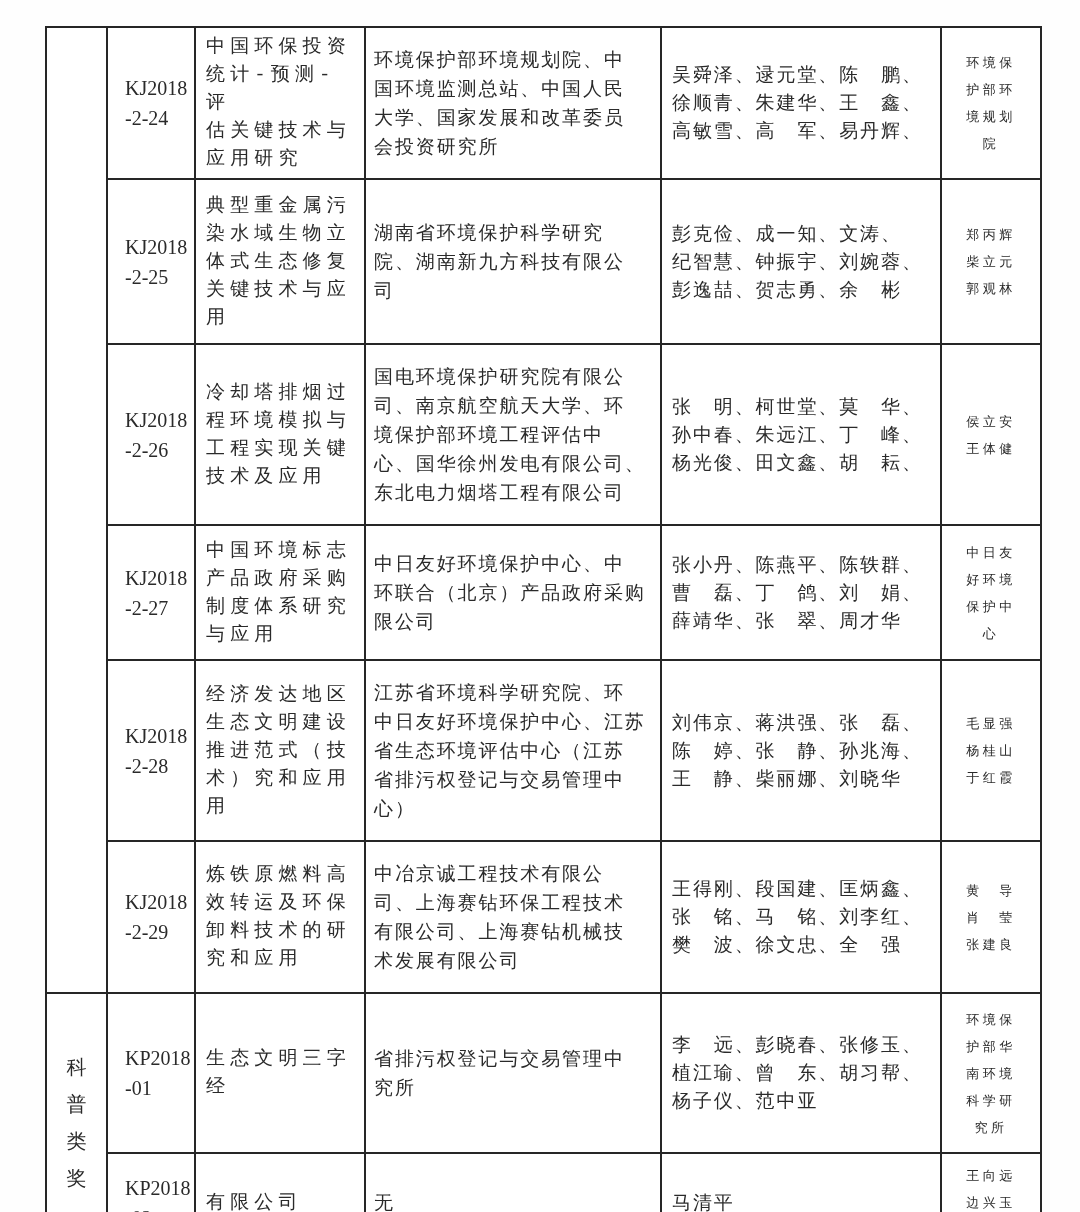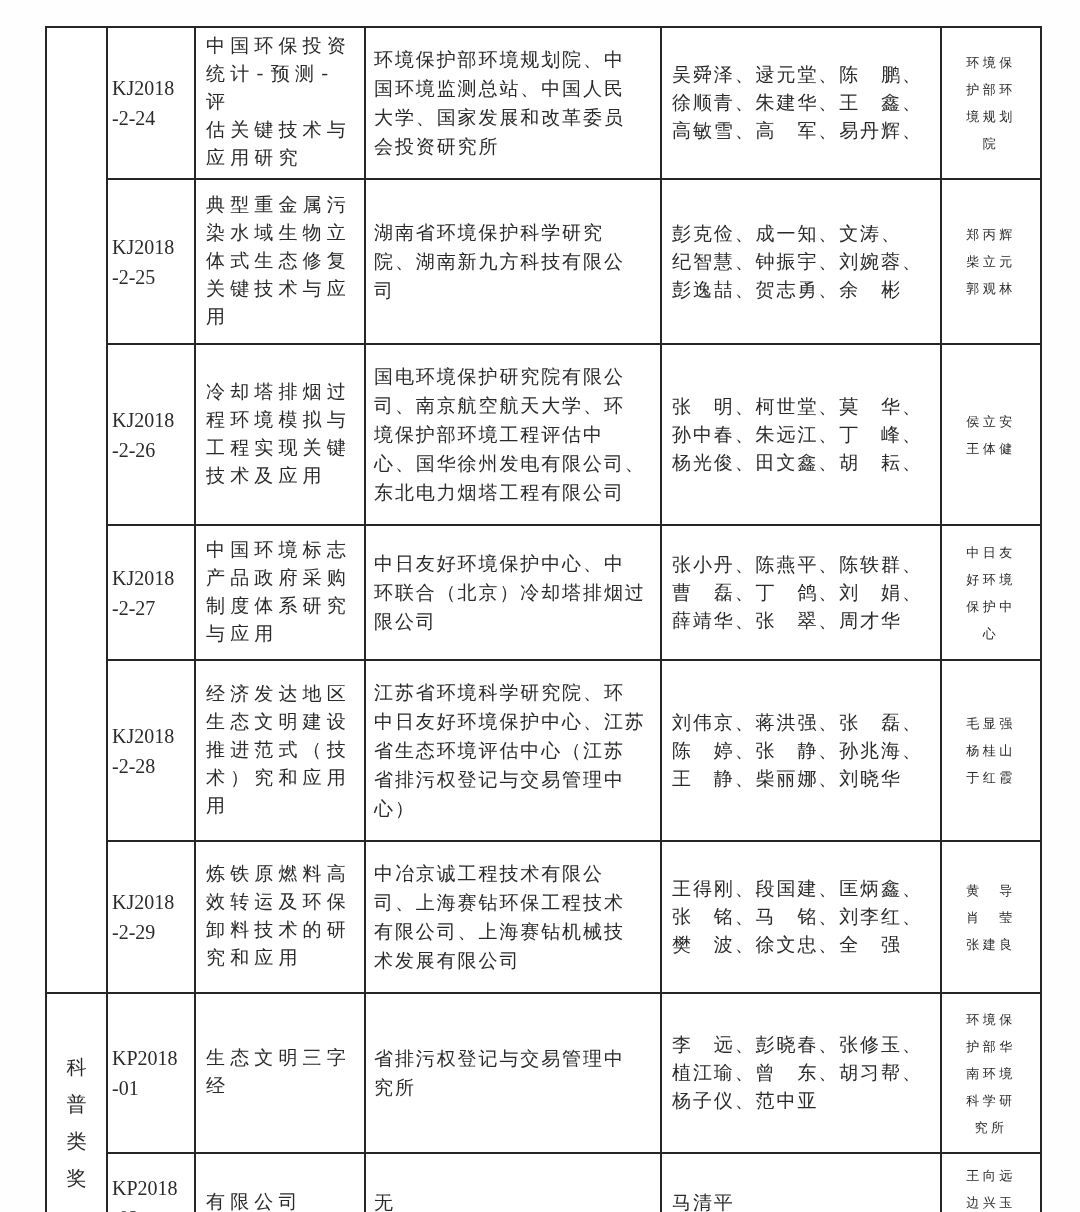--- a/index.html
+++ b/index.html
@@ -35,21 +35,21 @@
   tr.rh8{height:99px}
 
   td.cat{text-align:center;padding:0 2px;}
   .cat-label{
     display:inline-block;
     font-size:20px;line-height:37px;
     white-space:pre-line;
   }
   td.code{
     font-size:20px;line-height:30px;
-    padding:4px 4px 4px 4px;
+    padding:4px 4px 4px 17px;
     white-space:pre-line;
     text-align:left;
   }
   td.project{
     font-size:19px;line-height:28px;
     padding:4px 10px;
     white-space:pre-line;
     letter-spacing:0.27em;
     text-align:left;
     font-family:Liberation Mono, monospace;
@@ -152,21 +152,21 @@
     </tr>
 
     <tr class="rh4">
       <td class="code">KJ2018
 -2-27</td>
       <td class="project">中国环境标志
 产品政府采购
 制度体系研究
 与应用</td>
       <td class="orgs">中日友好环境保护中心、中
-环联合（北京）冷却塔排烟过
+环联合（北京）产品政府采购
 限公司</td>
       <td class="people">张小丹、陈燕平、陈轶群、
 曹　磊、丁　鸽、刘　娟、
 薛靖华、张　翠、周才华</td>
       <td class="unit">中日友
 好环境
 保护中
 心</td>
     </tr>
 

